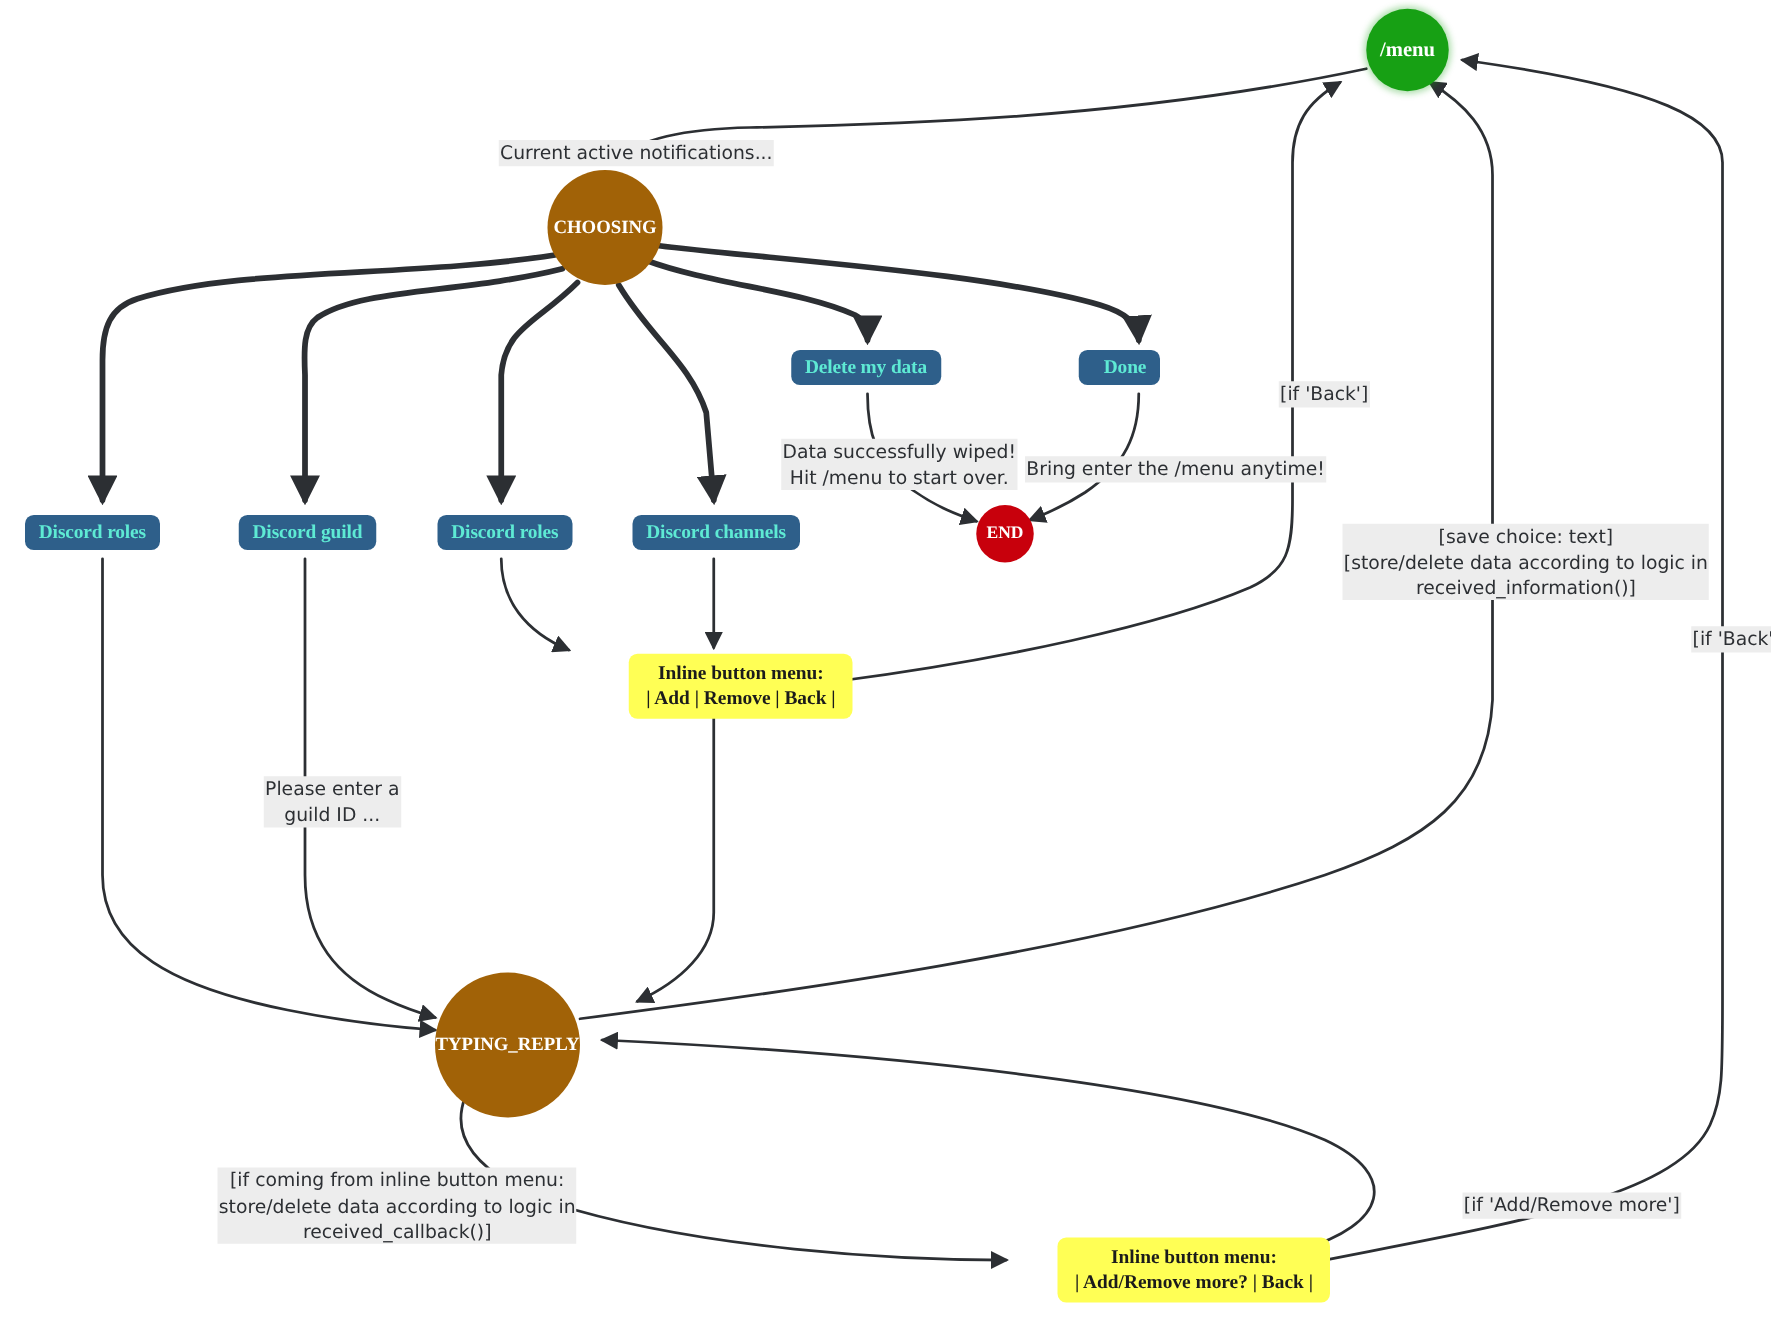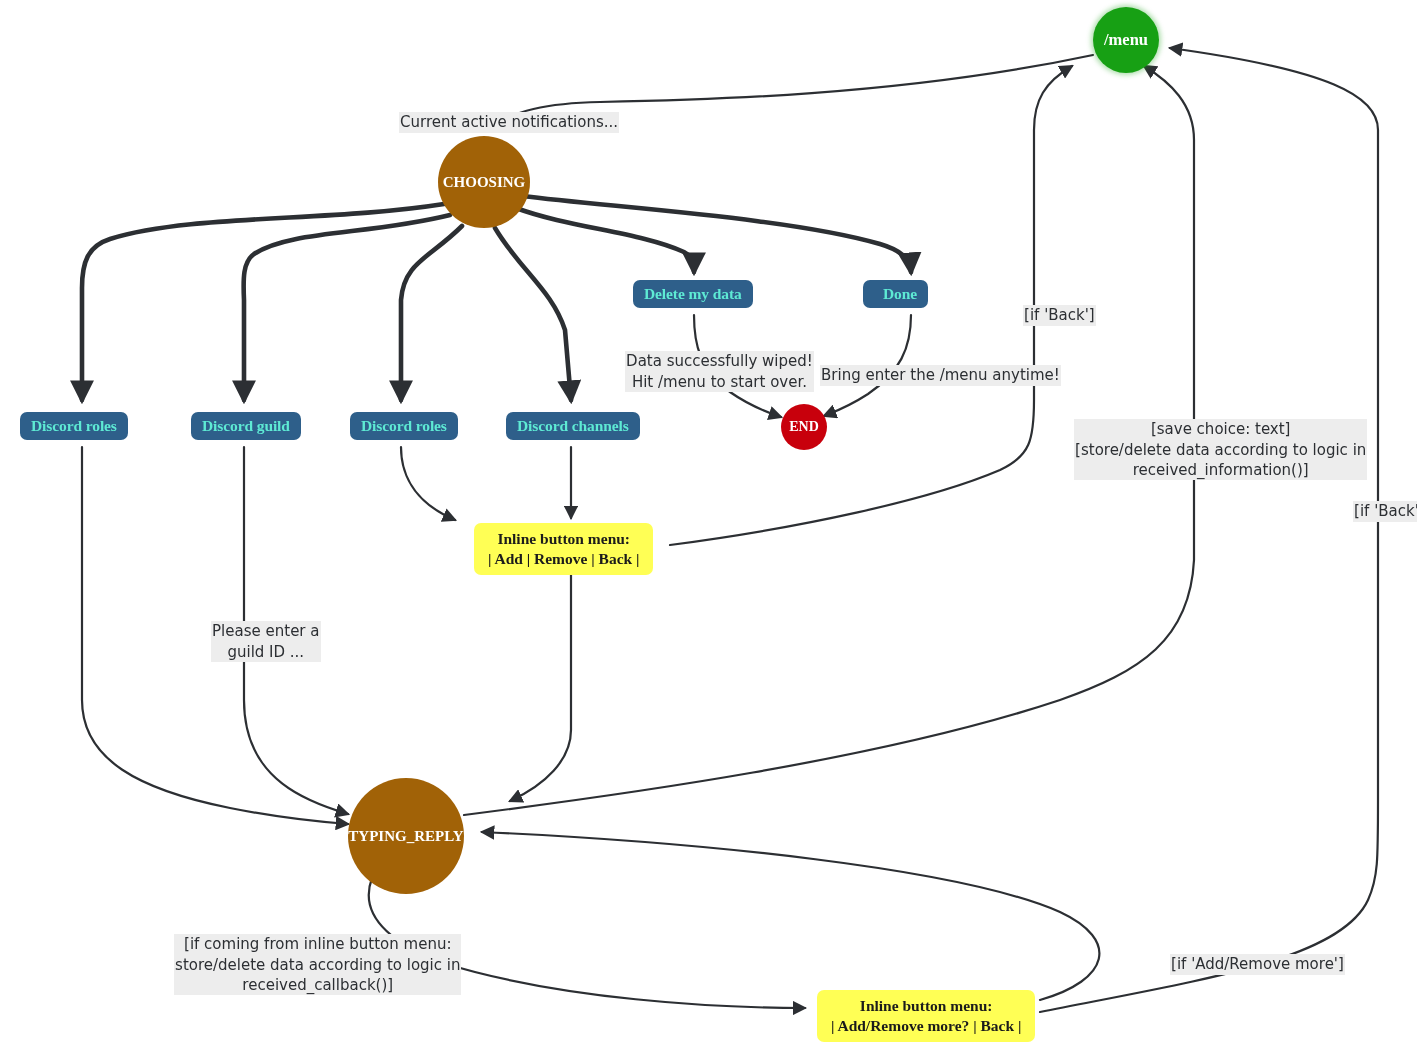--- a/index.html
+++ b/index.html
@@ -63,20 +63,21 @@
   .yellow-node {
     border-radius: 7px;
     background: #ffff55;
     color: #1b1b1b;
     font-weight: bold;
     font-size: 15.5px;
     padding: 6px 14px;
     line-height: 1.28;
     white-space: nowrap;
     flex-direction: column;
+    margin-left: 29px;
   }
   .edge-label {
     position: absolute;
     font-size: 15px;
     color: #2c2f33;
     line-height: 1.35;
     white-space: pre;
     text-align: center;
     pointer-events: none;
   }

